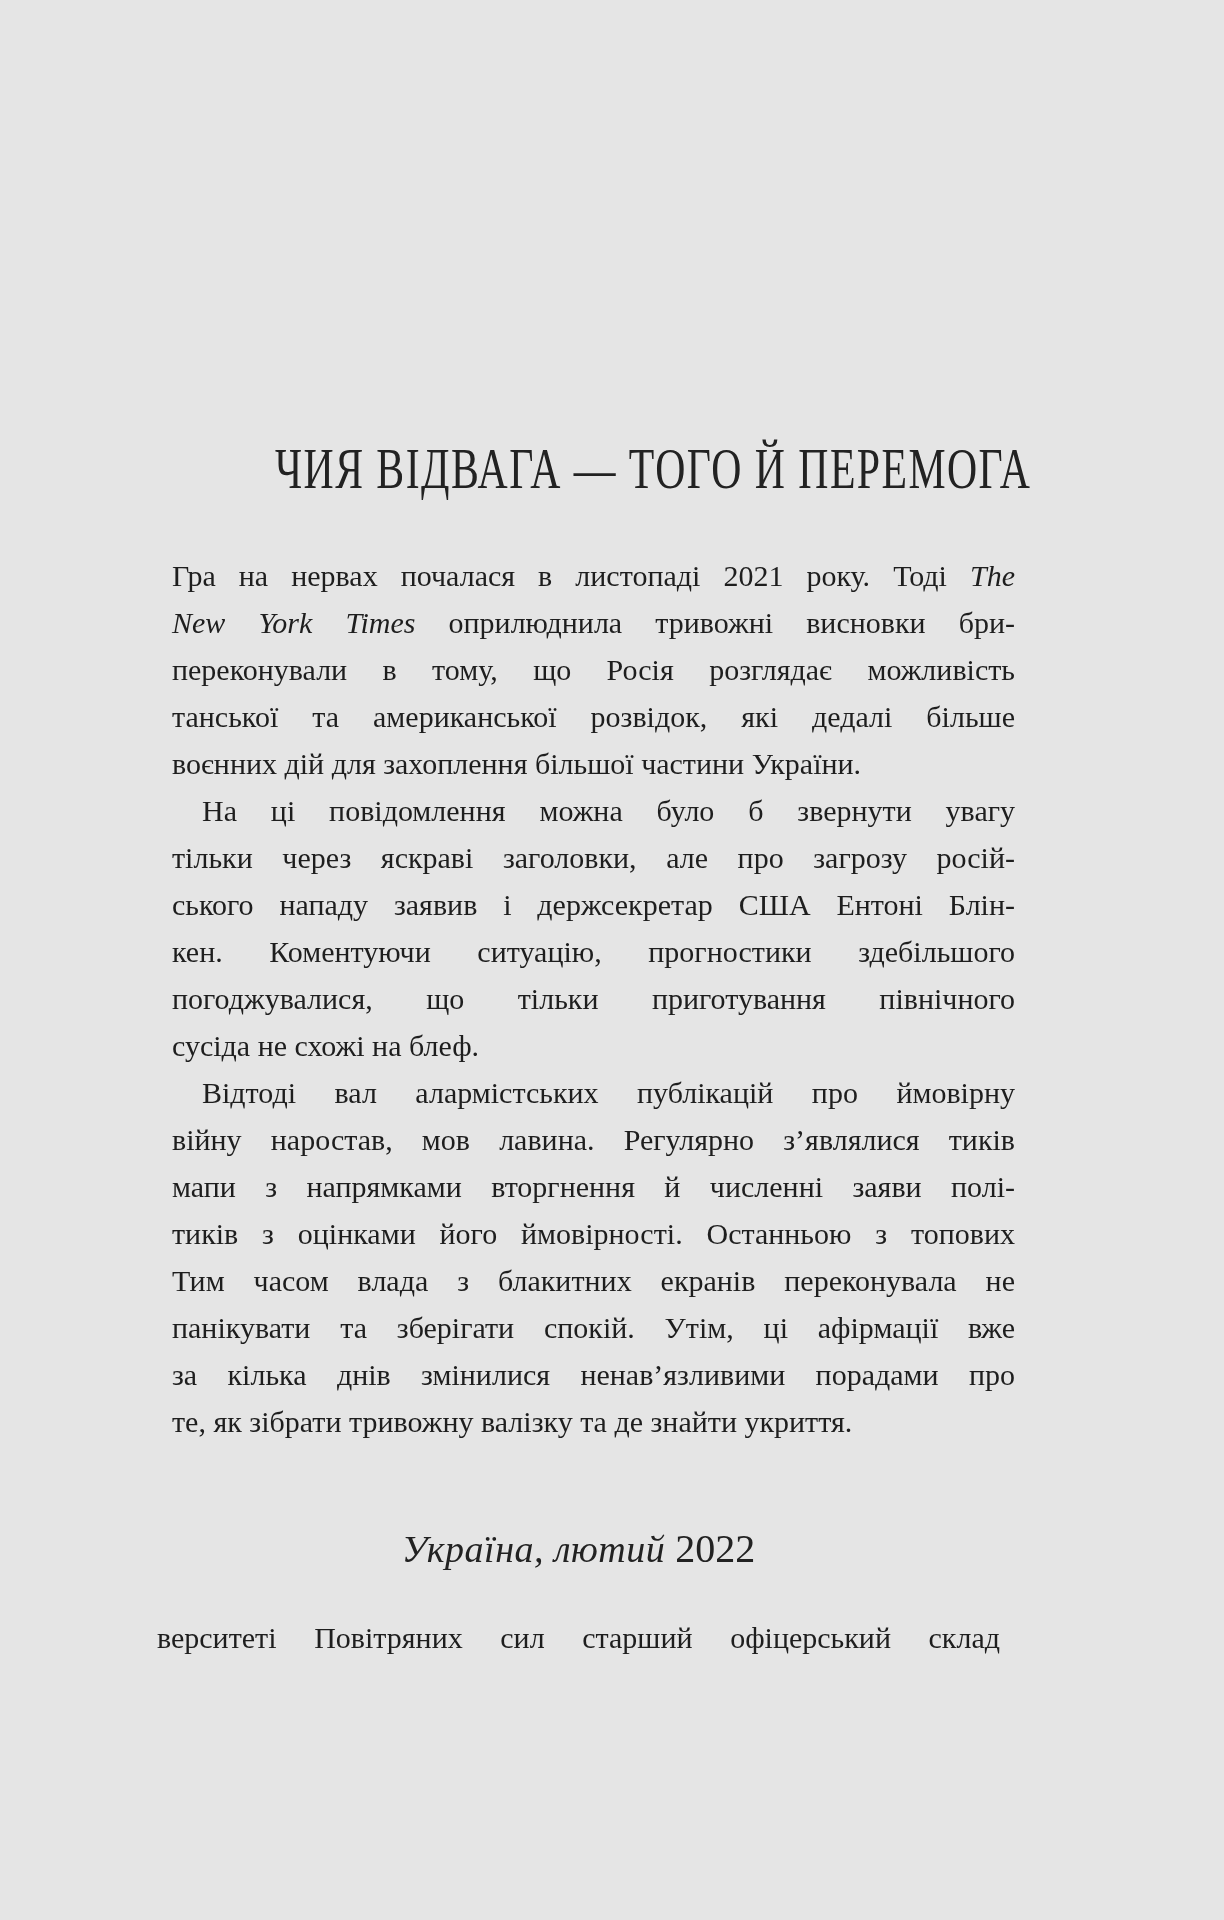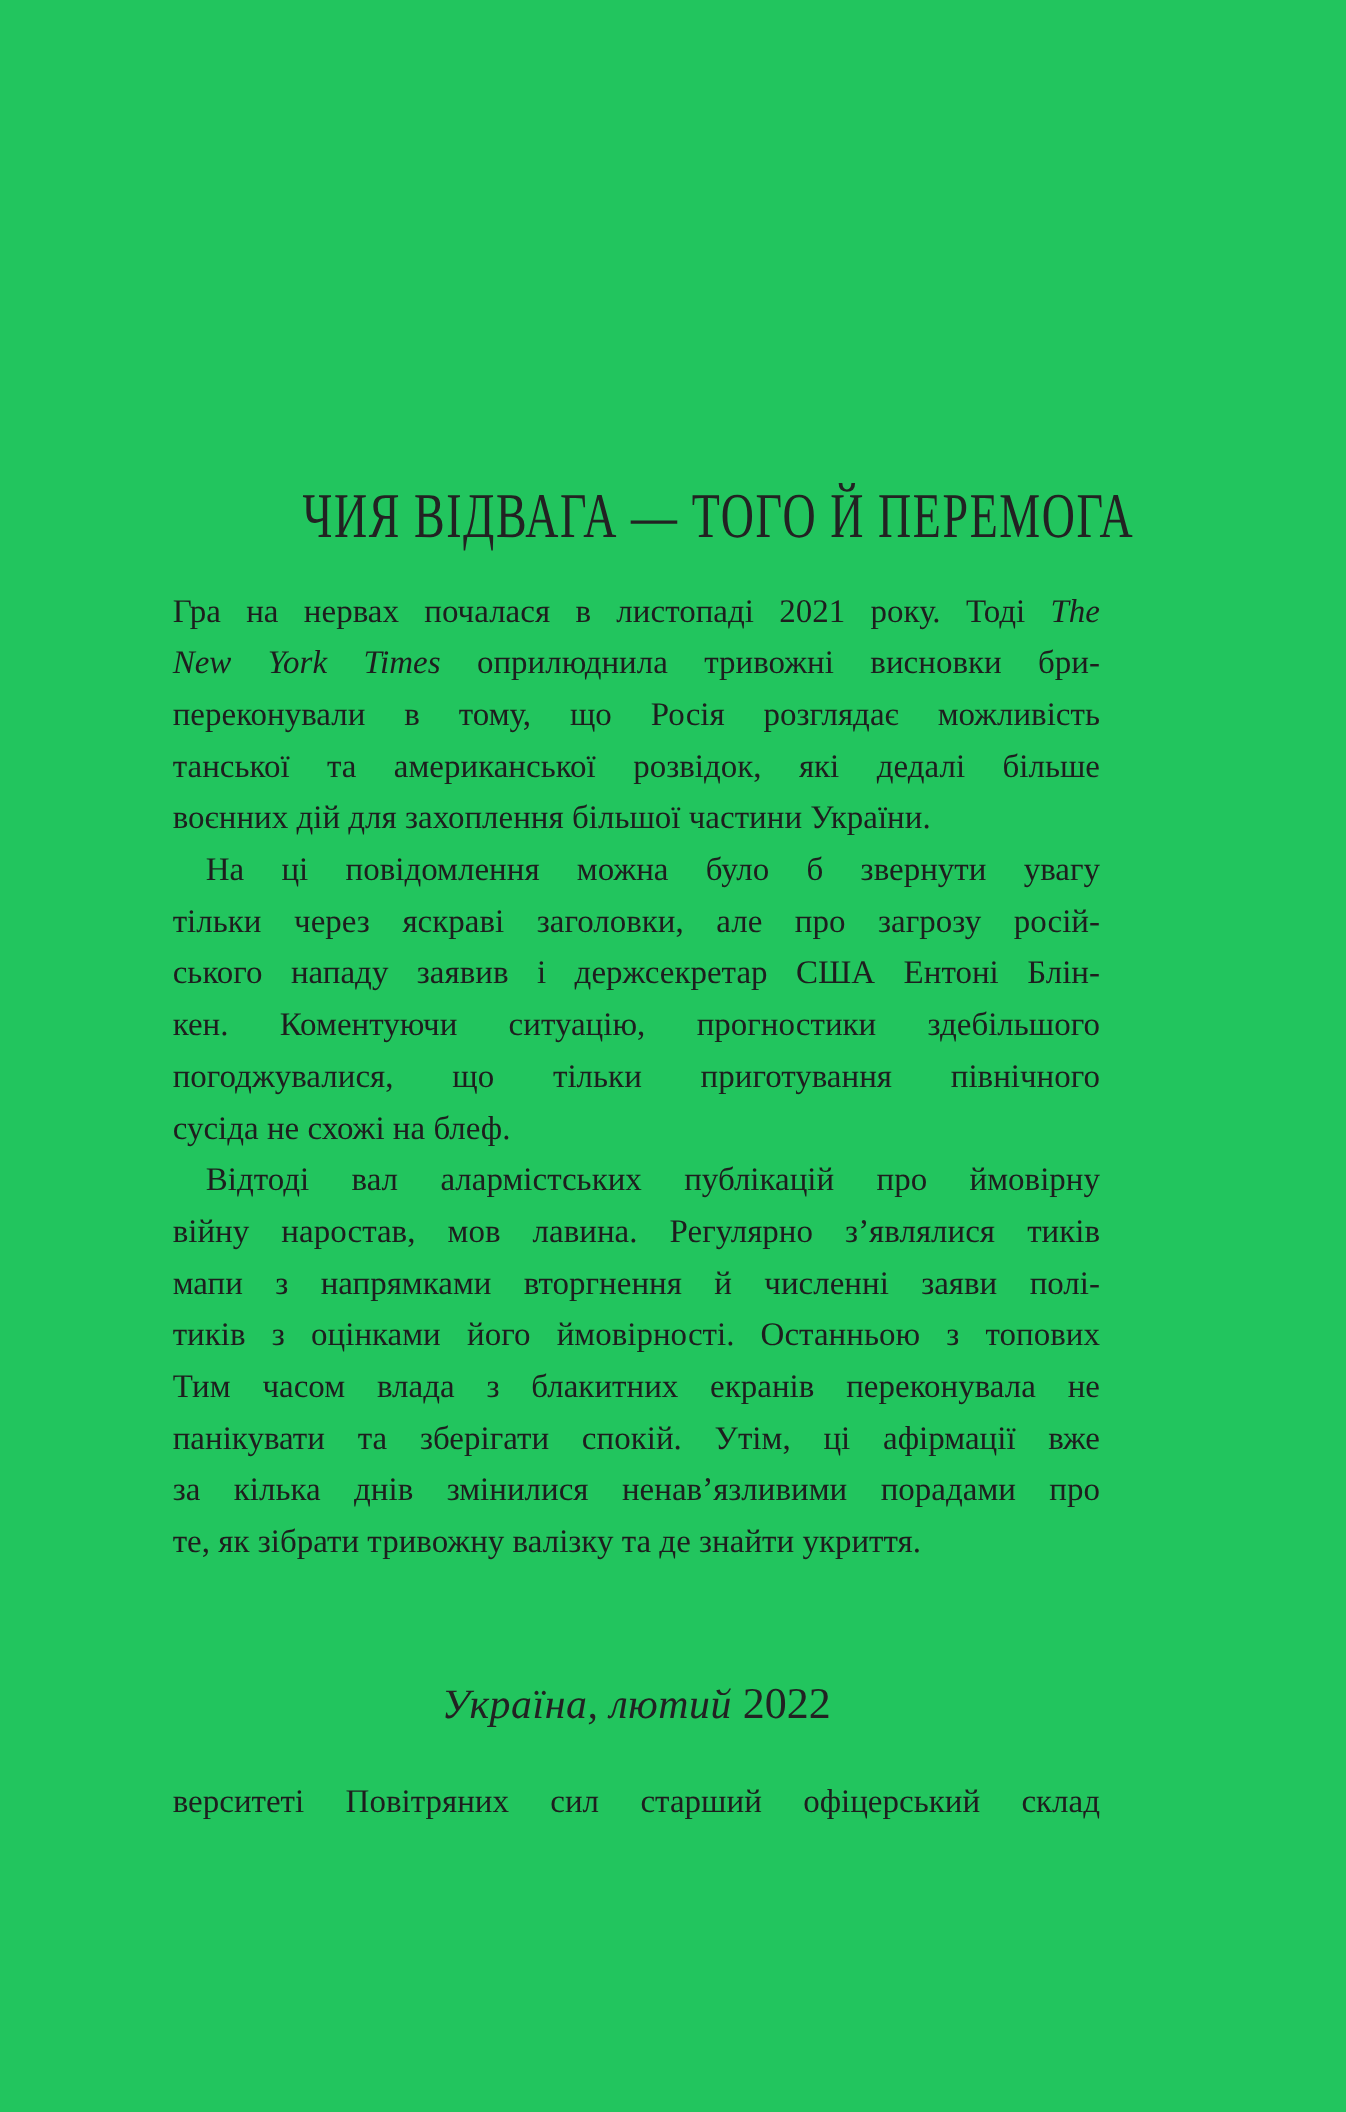--- a/index.html
+++ b/index.html
@@ -4,21 +4,21 @@
 <style>
   html, body {
     margin: 0;
     padding: 0;
     background: #ffffff;
   }
   .page {
     position: relative;
     width: 1224px;
     height: 1920px;
-    background: #22c55e;
+    background: #e5e5e5;
     color: #1e1e1e;
     font-family: "Liberation Serif", "DejaVu Serif", serif;
     overflow: hidden;
   }
   
   .chapter-title {
     position: absolute;
     top: 399px;
     left: 157px;
     width: 843px;
@@ -34,21 +34,21 @@
   }
   
   .text-block {
     position: absolute;
     left: 157px;
     width: 843px;
     font-size: 30px;
     line-height: 47px;
     color: #1e1e1e;
   }
-  .text-block-1 { top: 532px; }
+  .text-block-1 { top: 552px; margin-left: 15px; }
   .text-block-2 { top: 1614px; }
   .line {
     height: 47px;
     overflow: visible;
     text-align: justify;
     text-align-last: justify;
     white-space: normal;
   }
   .line.last {
     text-align-last: left;

